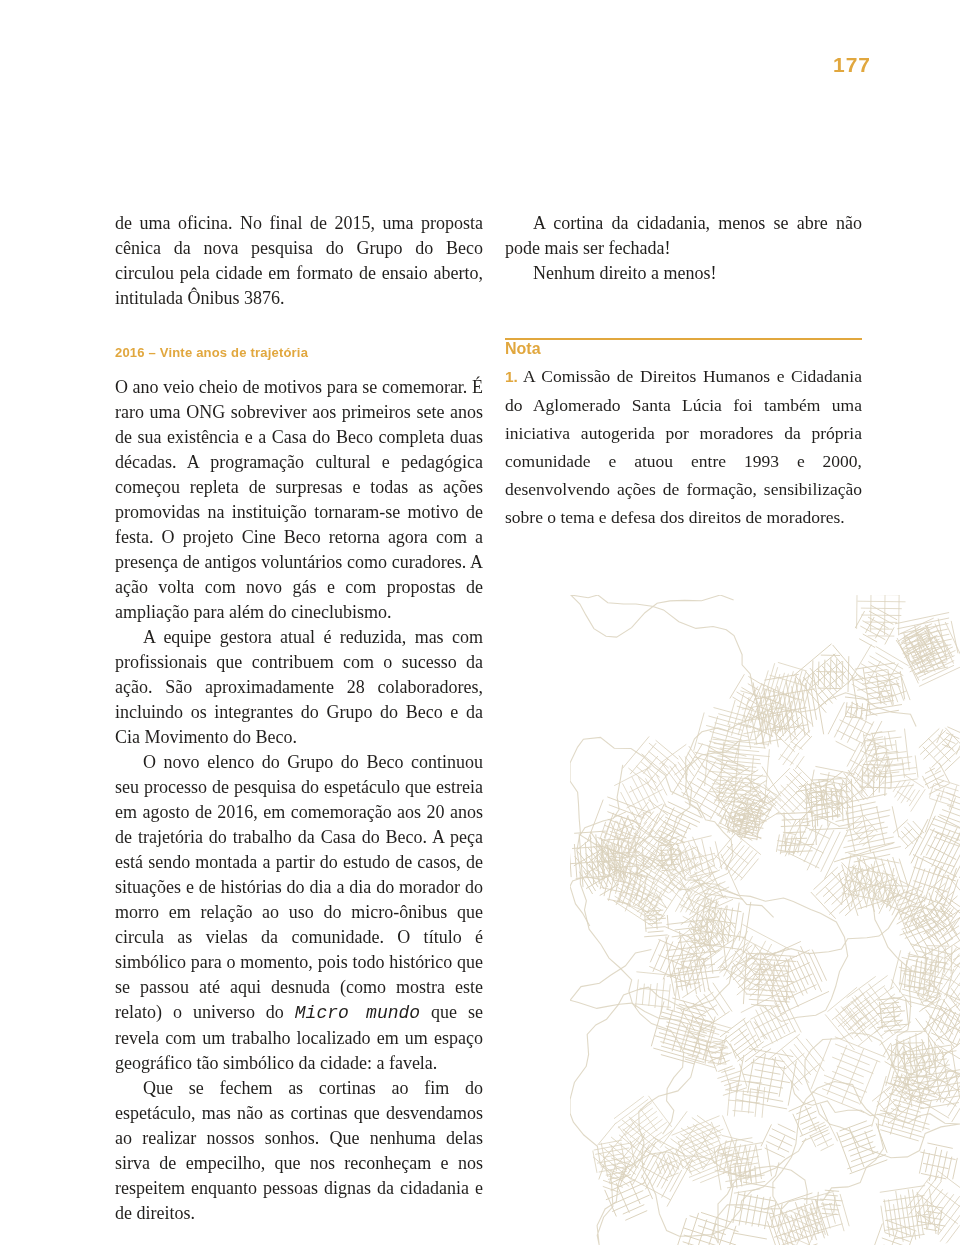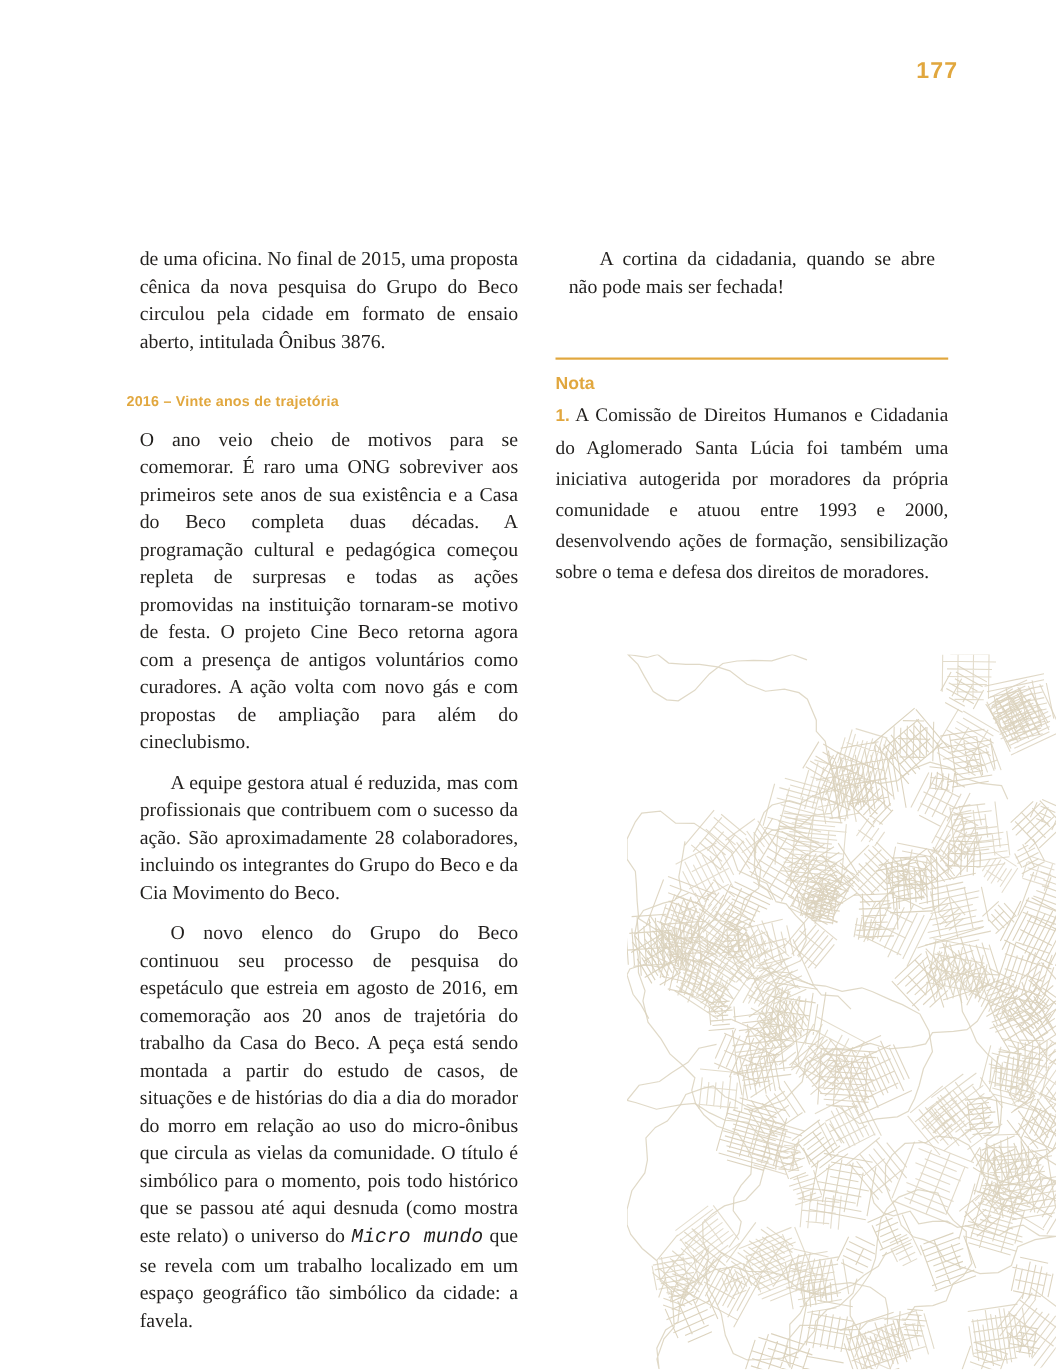--- a/index.html
+++ b/index.html
@@ -28,42 +28,42 @@
   }
   .col-left{
     position:absolute;
     left:115px;top:211px;width:368px;
   }
   .col-right{
     position:absolute;
     left:505px;top:211px;width:357px;
   }
   p.body{
-    margin:12px;
+    margin:0;
     font-size:18px;
     line-height:25px;
     text-align:justify;
   }
   p.indent{text-indent:28px;}
   h2.section-heading{
     margin:34px 0 15px 0;
     font-family:"Liberation Sans", sans-serif;
     font-weight:bold;
     font-size:13px;
     letter-spacing:0.2px;
     color:var(--accent);
   }
   .note-divider{
     border:none;
     border-top:2px solid var(--accent);
     margin:52px 0 0 0;
     width:100%;
   }
   .note-heading{
-    margin:14px 0 4px 0;
+    margin:0 0 4px 0;
     font-family:"Liberation Sans", sans-serif;
     font-weight:bold;
     font-size:16px;
     color:var(--accent);
   }
   p.note-text{
     margin:0;
     font-size:17.5px;
     line-height:28px;
     text-align:justify;
@@ -95,24 +95,26 @@
     <p class="body">de uma oficina. No final de 2015, uma proposta cênica da nova pesquisa do Grupo do Beco circulou pela cidade em formato de ensaio aberto, intitulada Ônibus 3876.</p>
 
     <h2 class="section-heading">2016 – Vinte anos de trajetória</h2>
 
     <p class="body">O ano veio cheio de motivos para se comemorar. É raro uma ONG sobreviver aos primeiros sete anos de sua existência e a Casa do Beco completa duas décadas. A programação cultural e pedagógica começou repleta de surpresas e todas as ações promovidas na instituição tornaram-se motivo de festa. O projeto Cine Beco retorna agora com a presença de antigos voluntários como curadores. A ação volta com novo gás e com propostas de ampliação para além do cineclubismo.</p>
 
     <p class="body indent">A equipe gestora atual é reduzida, mas com profissionais que contribuem com o sucesso da ação. São aproximadamente 28 colaboradores, incluindo os integrantes do Grupo do Beco e da Cia Movimento do Beco.</p>
 
     <p class="body indent"><span>O novo elenco do Grupo do Beco continuou seu processo de pesquisa do espetáculo que estreia em agosto de 2016, em comemoração aos 20 anos de trajetória do trabalho da Casa do Beco. A peça está sendo montada a partir do estudo de casos, de situações e de histórias do dia a dia do morador do morro em relação ao uso do micro-ônibus que circula as vielas da comunidade. O título é simbólico para o momento, pois todo histórico que se passou até aqui desnuda (como mostra este relato) o universo do </span><em class="work-title">Micro mundo</em><span> que se revela com um trabalho localizado em um espaço geográfico tão simbólico da cidade: a favela.</span></p>
 
+    <p class="body indent">Que se fechem as cortinas ao fim do espetáculo, mas não as cortinas que desvendamos ao realizar nossos sonhos. Que nenhuma delas sirva de empecilho, que nos reconheçam e nos respeitem enquanto pessoas dignas da cidadania e de direitos.</p>
   </div>
 
   <div class="col-right">
-    <p class="body indent">A cortina da cidadania, quando se abre não pode mais ser fechada!</p>
+    <p class="body indent">A cortina da cidadania, menos se abre não pode mais ser fechada!</p>
+    <p class="body indent">Nenhum direito a menos!</p>
 
     <hr class="note-divider">
 
     <h3 class="note-heading">Nota</h3>
 
     <p class="note-text"><span class="note-number">1.</span><span>A Comissão de Direitos Humanos e Cidadania do Aglomerado Santa Lúcia foi também uma iniciativa autogerida por moradores da própria comunidade e atuou entre 1993 e 2000, desenvolvendo ações de formação, sensibilização sobre o tema e defesa dos direitos de moradores.</span></p>
   </div>
 
   <div class="map-figure">
     <svg id="map-svg" viewBox="0 0 390 650" xmlns="http://www.w3.org/2000/svg">

